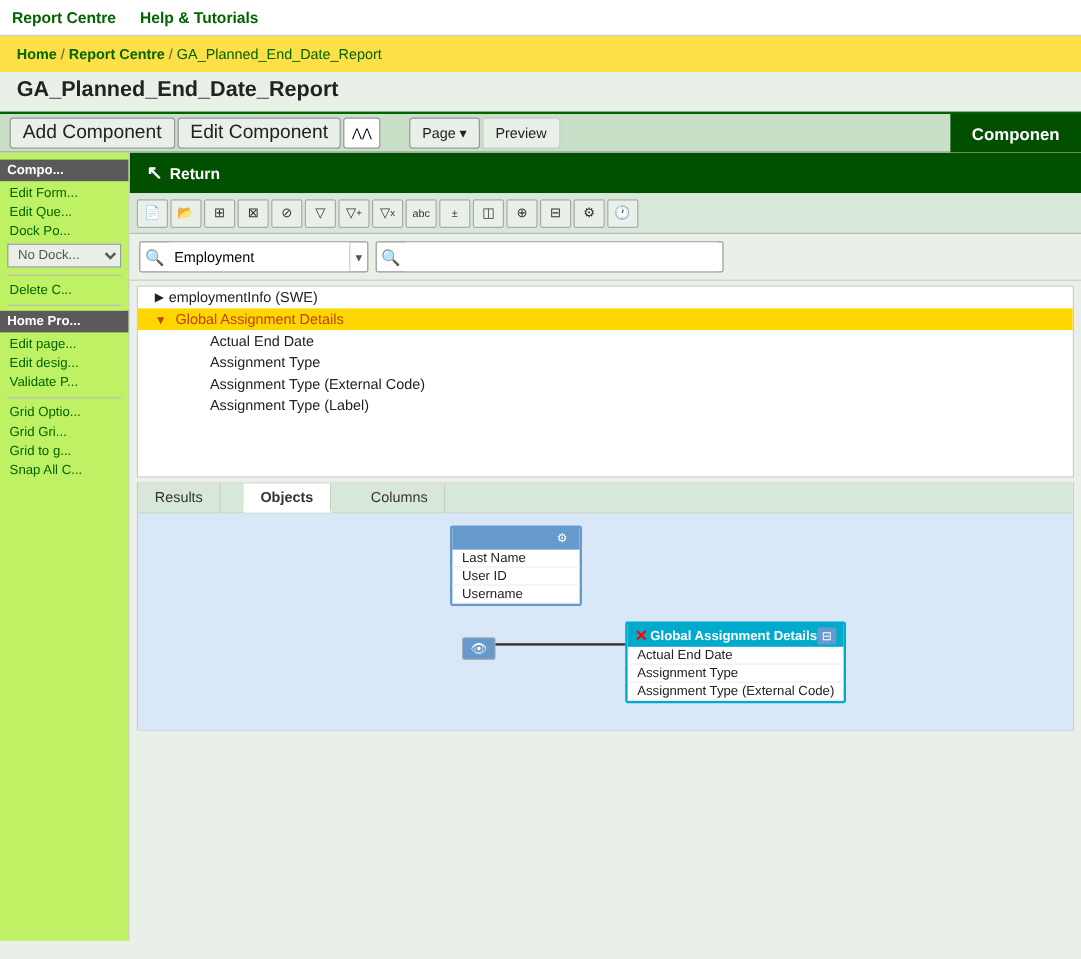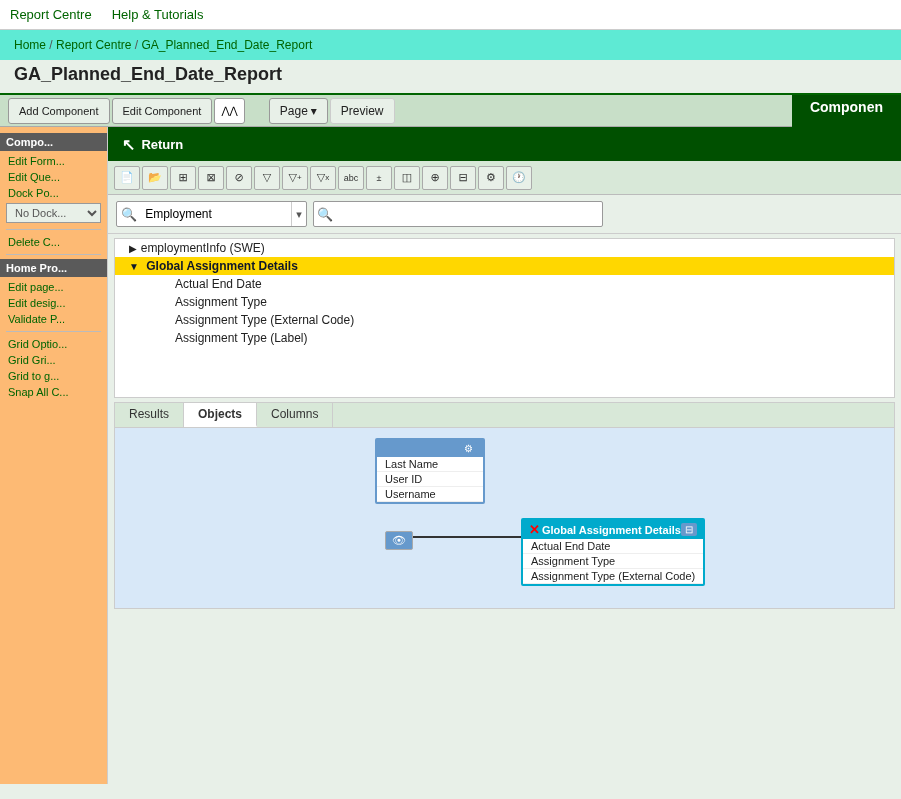--- a/index.html
+++ b/index.html
@@ -11,28 +11,28 @@
       border-bottom: 1px solid #ccc;
       padding: 4px 10px;
       display: flex;
       align-items: center;
       gap: 20px;
       height: 30px;
     }
     .nav-item {
       color: #006400;
       font-size: 13px;
-      font-weight: normal;
+      font-weight: bold;
       cursor: pointer;
       text-decoration: none;
     }
 
     
     #breadcrumb-bar {
-      background: #5eead4;
+      background: #fde047;
       padding: 8px 14px;
       font-size: 12px;
       color: #006400;
     }
     #breadcrumb-bar span { color: #555; }
 
     
     #page-title-bar {
       background: #e8f0e8;
       padding: 4px 14px 8px 14px;
@@ -51,21 +51,21 @@
       height: 34px;
       padding: 0 8px;
       gap: 2px;
       position: relative;
     }
     .action-btn {
       background: #e8f0e8;
       border: 1px solid #999;
       border-radius: 3px;
       padding: 2px 10px;
-      font-size: 11px;
+      font-size: 16px;
       cursor: pointer;
       color: #222;
       height: 26px;
     }
     .chevron-up {
       background: #fff;
       border: 1px solid #999;
       border-radius: 3px;
       padding: 2px 6px;
       font-size: 10px;
@@ -87,33 +87,33 @@
     #component-label-right {
       position: absolute;
       right: 0;
       top: 0;
       background: #005000;
       color: #fff;
       font-size: 14px;
       font-weight: bold;
       padding: 4px 18px;
       height: 34px;
-      display: flex; 
+      display: flex; align-items: center;
     }
 
     
     #main-content {
       display: flex;
       height: calc(799px - 30px - 44px - 34px - 34px);
     }
 
     
     #left-sidebar {
       width: 108px;
-      background: #fdba74;
+      background: #bef264;
       border-right: 1px solid #ccc;
       padding: 6px 0;
       flex-shrink: 0;
     }
     .sidebar-section-header {
       background: #5a5a5a;
       color: #fff;
       font-size: 11px;
       font-weight: bold;
       padding: 3px 6px;
@@ -213,43 +213,43 @@
     }
     .tree-item {
       padding: 2px 8px 2px 30px;
       font-size: 12px;
       cursor: pointer;
       color: #222;
       border-bottom: none;
     }
     .tree-item.highlighted {
       background: #ffd700;
-      color: #0f172a;
-      font-weight: bold;
+      color: #c2410c;
+      font-weight: normal;
     }
     .tree-item.indent2 { padding-left: 60px; }
     .tree-arrow { margin-right: 4px; font-size: 10px; }
     .tree-group-header {
       padding: 2px 8px 2px 10px;
       font-size: 12px;
       cursor: pointer;
       color: #222;
       display: flex; align-items: center;
     }
 
     
     #bottom-section {
       margin: 4px 6px;
       background: #fff;
       border: 1px solid #ccc;
     }
 
     
     .tab-bar {
-      display: flex; background: #d8e8d8; border-bottom: 1px solid #ccc;
+      display: flex; background: #d8e8d8; border-bottom: 1px solid #ccc; gap: 19px;
     }
     .tab {
       padding: 4px 14px;
       font-size: 12px;
       cursor: pointer;
       border-right: 1px solid #ccc;
       color: #333;
     }
     .tab.active {
       background: #fff;

